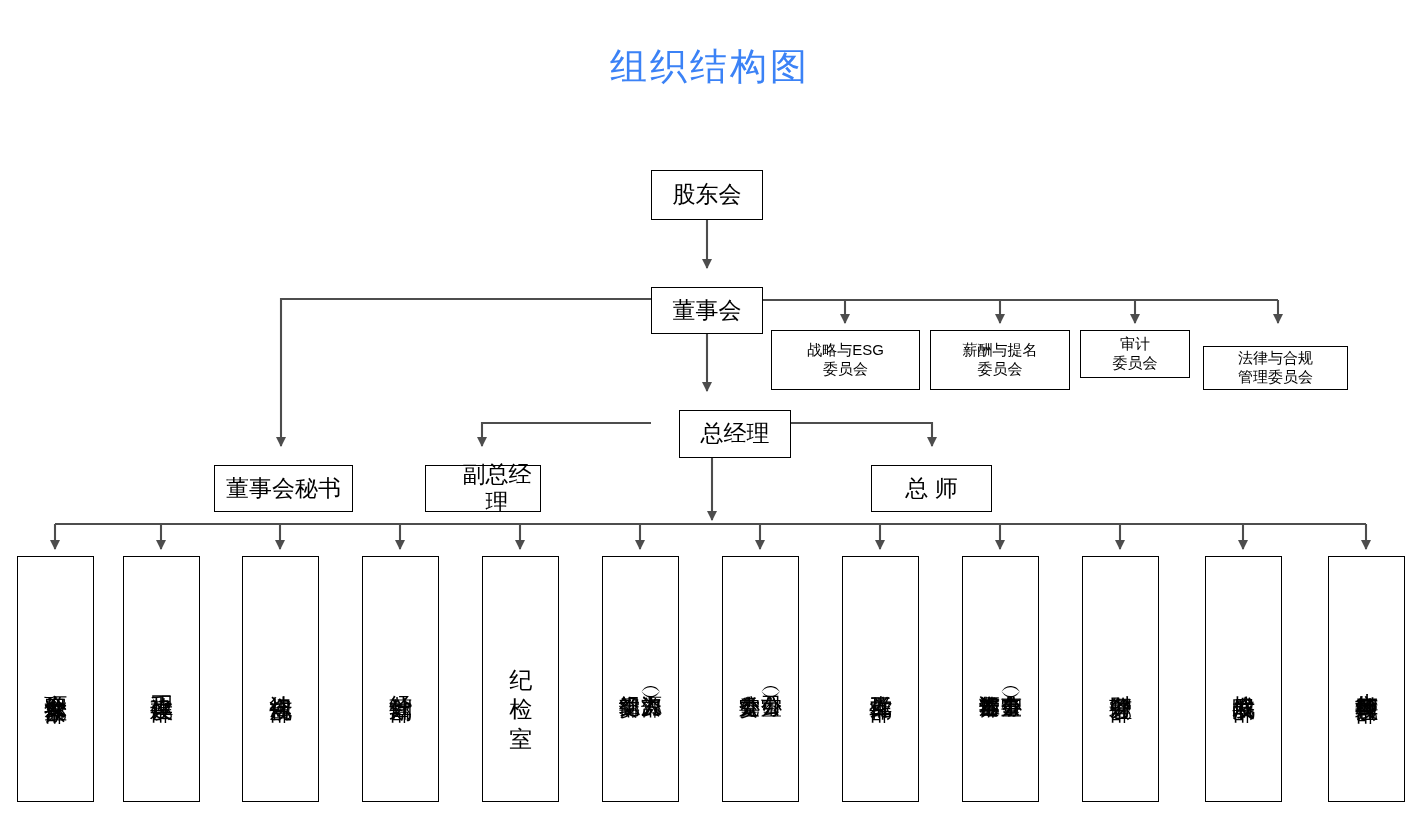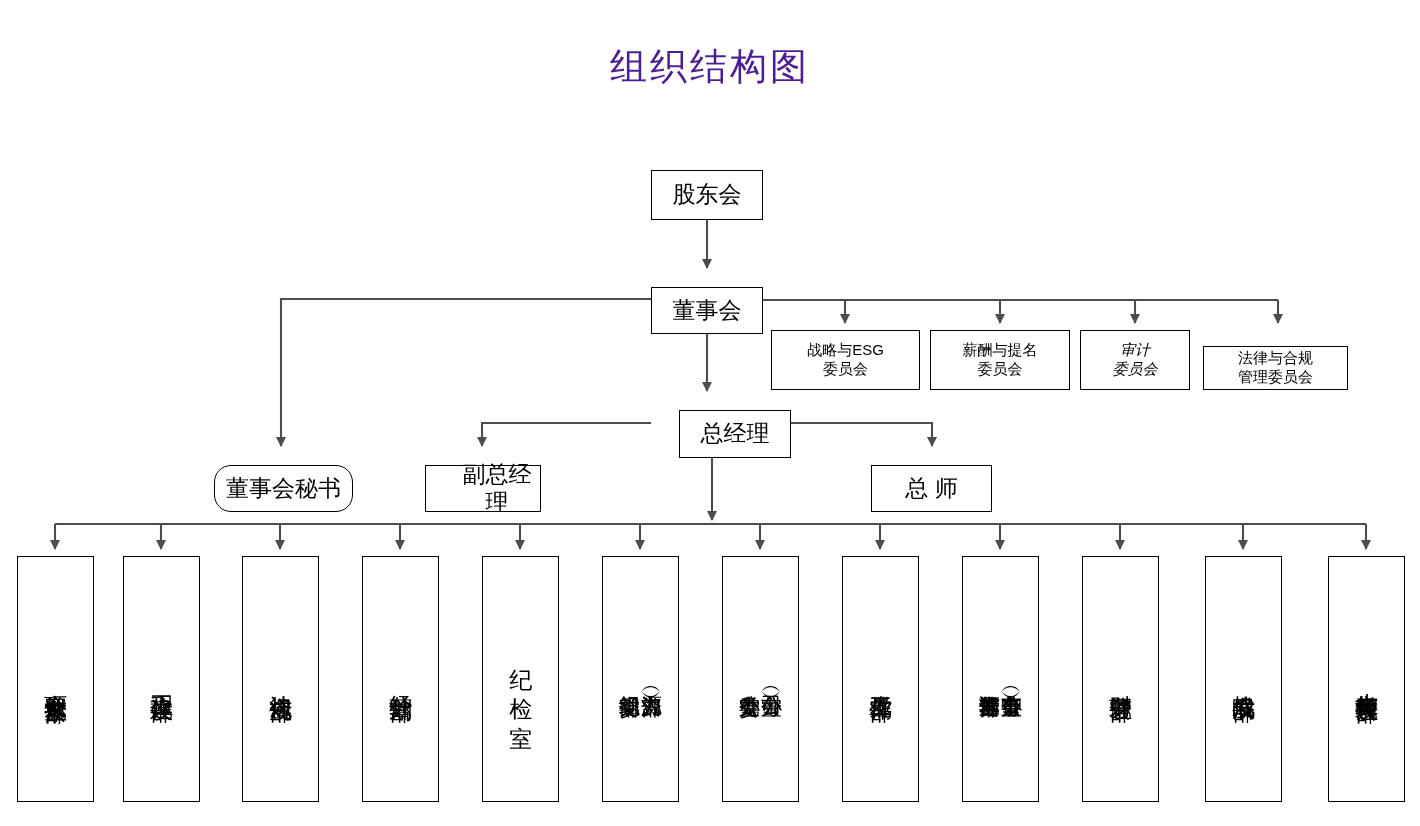--- a/index.html
+++ b/index.html
@@ -65,21 +65,21 @@
     font-size: 21px;
   }
   #page-title {
     position: absolute;
     left: 0;
     top: 42px;
     width: 1420px;
     text-align: center;
     font-size: 37px;
     letter-spacing: 3px;
-    color: #4c1d95;
+    color: #3b82f6;
     z-index: 2;
   }
 </style>
 </head>
 <body>
 
 <div id="canvas">
 
   <div id="page-title">组织结构图</div>
 
@@ -125,33 +125,33 @@
       <path d="M 1366 524 L 1366 549" marker-end="url(#arrow)"></path>
     </g>
   </svg>
 
   <div class="node h" style="left:651px; top:158px; width:112px; height:50px;">股东会</div>
 
   <div class="node h" style="left:651px; top:275px; width:112px; height:47px;">董事会</div>
 
   <div class="node h" style="left:679px; top:398px; width:112px; height:48px;">总经理</div>
 
-  <div class="node h" style="left:214px; top:453px; width:139px; height:47px;border-radius:17px;">董事会秘书</div>
+  <div class="node h" style="left:214px; top:453px; width:139px; height:47px;">董事会秘书</div>
 
   <div class="node h" style="left:425px; top:453px; width:116px; height:47px;padding-left:28px;">副总经理</div>
 
   <div class="node h" style="left:871px; top:453px; width:121px; height:47px;">总  师</div>
 
   <div class="node h2" style="left:771px; top:330px; width:149px; height:60px;">战略与ESG
 委员会</div>
 
   <div class="node h2" style="left:930px; top:330px; width:140px; height:60px;">薪酬与提名
 委员会</div>
 
-  <div class="node h2" style="left:1080px; top:330px; width:110px; height:60px;font-style:italic;">审计
+  <div class="node h2" style="left:1080px; top:330px; width:110px; height:48px;">审计
 委员会</div>
 
   <div class="node h2" style="left:1203px; top:346px; width:145px; height:44px;">法律与合规
 管理委员会</div>
 
   <div class="node vert" style="left:17px; top:556px; width:77px; height:246px;">安全环保监察部</div>
 
   <div class="node vert" style="left:123px; top:556px; width:77px; height:246px;">工程建设部</div>
 
   <div class="node vert" style="left:242px; top:556px; width:77px; height:246px;">法律合规部</div>

